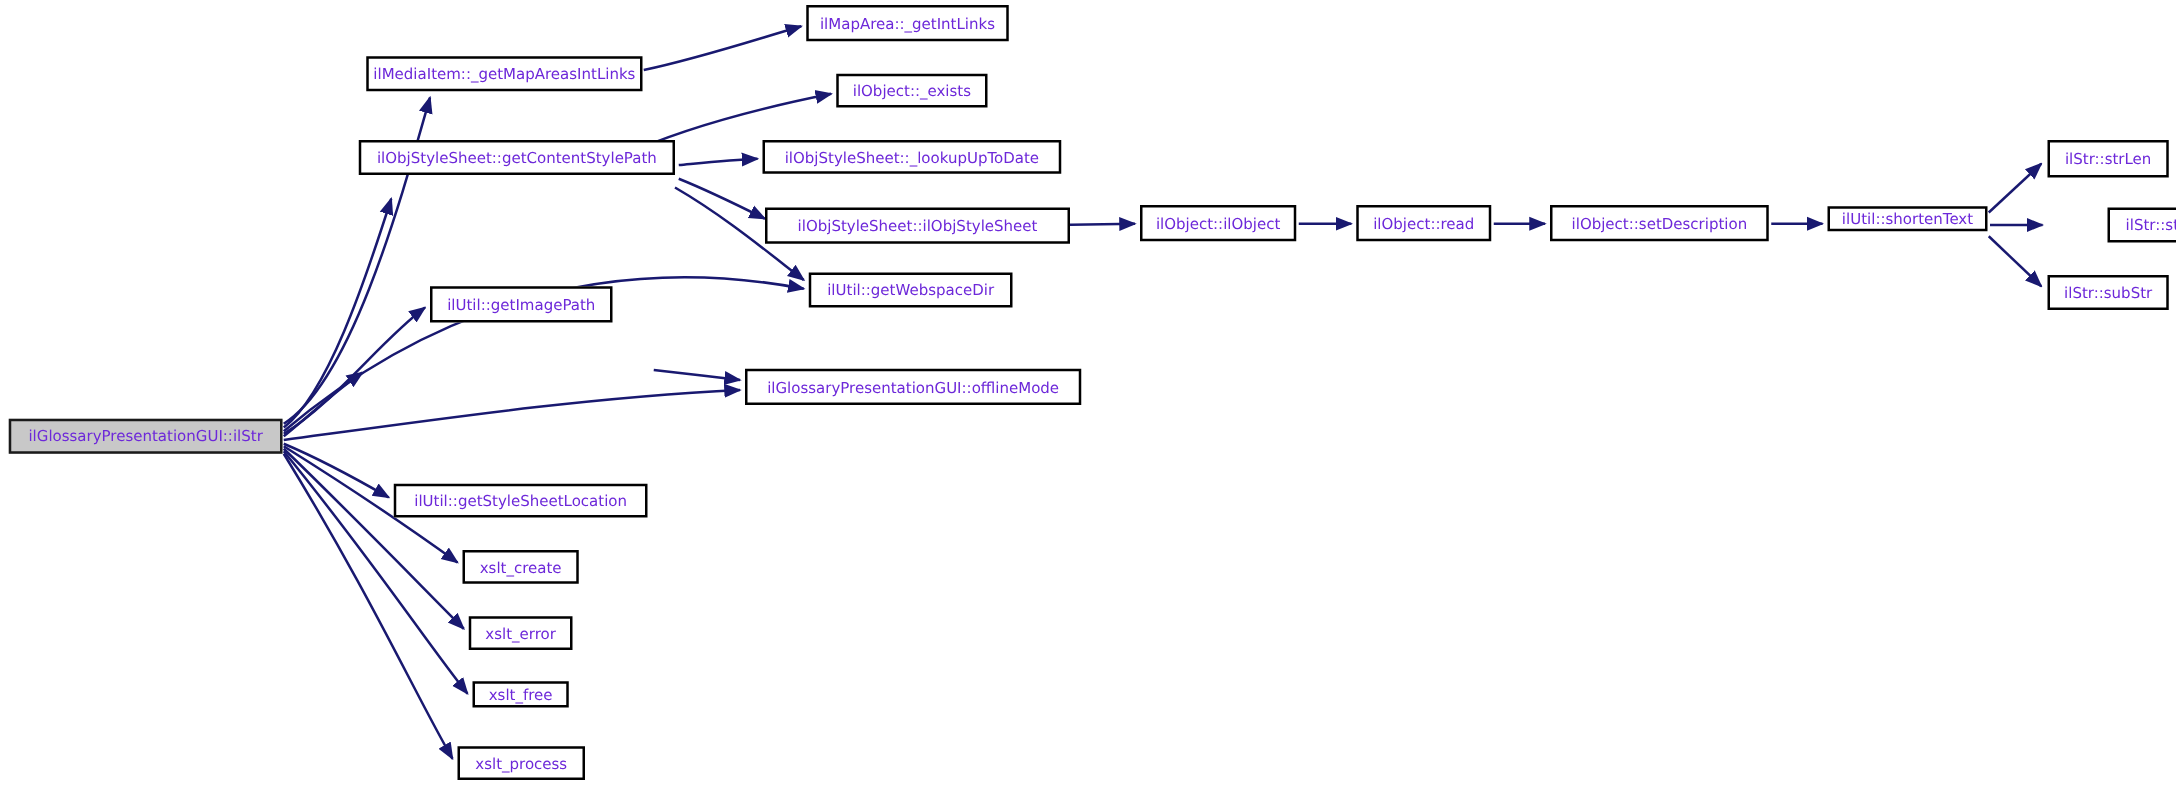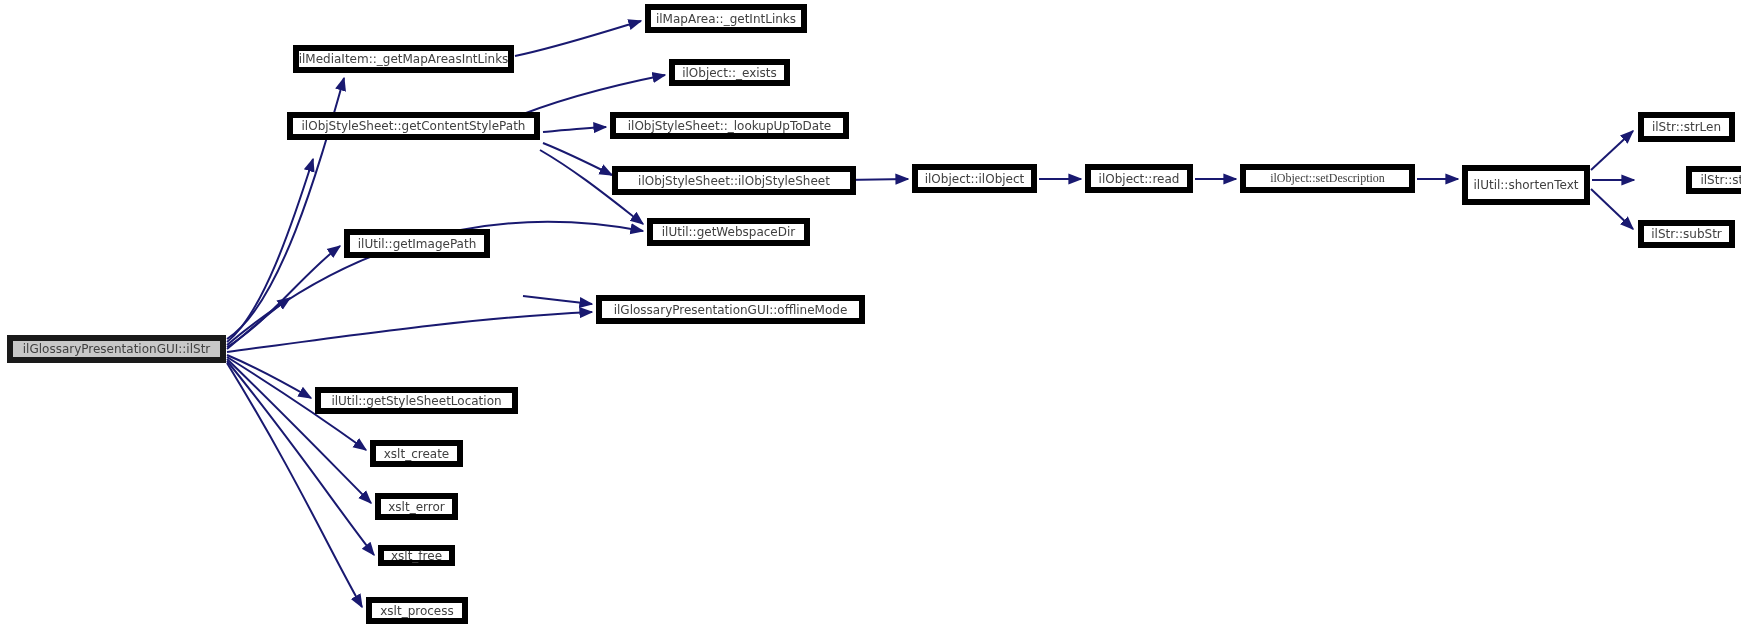--- a/index.html
+++ b/index.html
@@ -8,23 +8,23 @@
     width: 1741px;
     height: 635px;
     background: #ffffff;
     font-family: "DejaVu Sans", "Liberation Sans", sans-serif;
     overflow: hidden;
   }
   #edge-layer { position: absolute; left: 0; top: 0; }
   .node {
     position: absolute;
     box-sizing: border-box;
-    border: 6px solid #000000;
+    border: 2px solid #000000;
     background: #ffffff;
-    color: #404040;
+    color: #6d28d9;
     font-size: 12px;
     display: flex;
     align-items: center;
     justify-content: center;
     white-space: nowrap;
     cursor: pointer;
   }
   .node.main {
     background: #c8c8c8;
     border-color: #1a1a1a;
@@ -88,23 +88,23 @@
   <div class="node" style="left:610px; top:112px; width:239px; height:27px;">ilObjStyleSheet::_lookupUpToDate</div>
 
   <div class="node" style="left:612px; top:166px; width:244px; height:29px;">ilObjStyleSheet::ilObjStyleSheet</div>
 
   <div class="node" style="left:647px; top:218px; width:163px; height:28px;">ilUtil::getWebspaceDir</div>
 
   <div class="node" style="left:912px; top:164px; width:125px; height:29px;">ilObject::ilObject</div>
 
   <div class="node" style="left:1085px; top:164px; width:108px; height:29px;">ilObject::read</div>
 
-  <div class="node" style="left:1240px; top:164px; width:175px; height:29px;font-family:Liberation Serif, serif;">ilObject::setDescription</div>
+  <div class="node" style="left:1240px; top:164px; width:175px; height:29px;">ilObject::setDescription</div>
 
-  <div class="node" style="left:1462px; top:165px; width:128px; height:40px;">ilUtil::shortenText</div>
+  <div class="node" style="left:1462px; top:165px; width:128px; height:20px;">ilUtil::shortenText</div>
 
   <div class="node" style="left:1638px; top:112px; width:97px; height:30px;">ilStr::strLen</div>
 
   <div class="node" style="left:1686px; top:166px; width:97px; height:28px;">ilStr::strPos</div>
 
   <div class="node" style="left:1638px; top:220px; width:97px; height:28px;text-align:right;">ilStr::subStr</div>
 
   <div class="node" style="left:344px; top:229px; width:146px; height:29px;">ilUtil::getImagePath</div>
 
 

